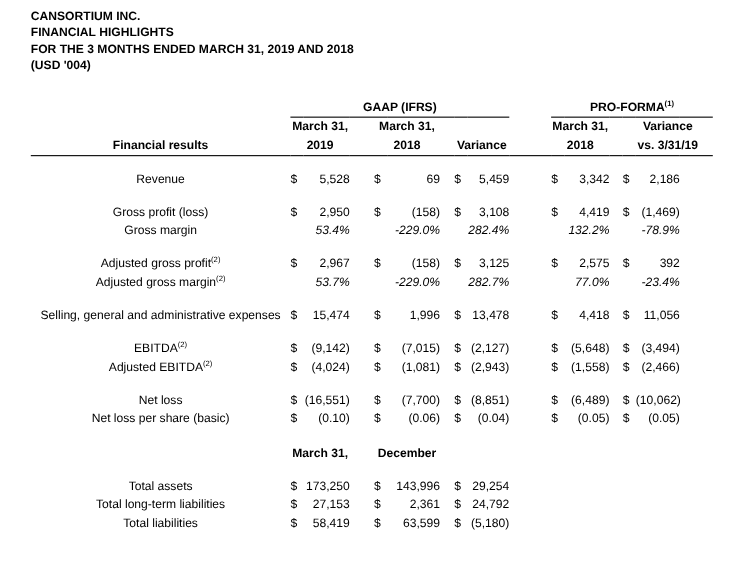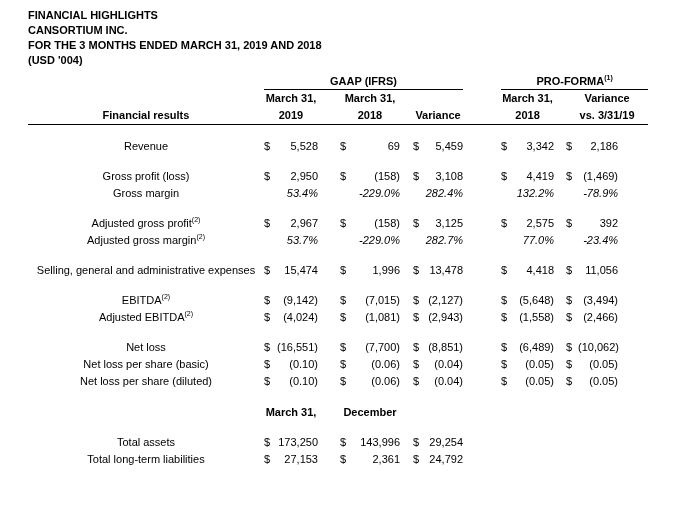--- a/index.html
+++ b/index.html
@@ -5,21 +5,21 @@
   html, body { margin: 0; padding: 0; background: #ffffff; }
   body {
     width: 677px; height: 517px;
     font-family: "Liberation Sans", sans-serif;
     font-size: 11px; color: #000;
     overflow: hidden;
   }
   .page { padding: 8px 0 0 28px; }
   .doc-header div { font-weight: bold; line-height: 15px; white-space: nowrap; }
   table { border-collapse: collapse; table-layout: fixed; width: 620px; }
-  #fin-table { margin-top: 5px; }
+  #fin-table { margin-top: 22px; }
   #bs-table  { margin-top: 14px; }
   td { padding: 0; line-height: 17px; white-space: nowrap; vertical-align: bottom; }
   td.lbl { text-align: center; }
   td.d   { text-align: left; }
   td.v   { text-align: right; }
   td.g, td.filler { font-size: 1px; }
   td.group {
     text-align: center; font-weight: bold;
     border-bottom: 1px solid #000;
     height: 16px; line-height: 16px;
@@ -31,22 +31,22 @@
   tr.spacer td { height: 13px; line-height: 13px; }
   tr.pct td.v { font-style: italic; }
   sup { font-size: 7px; vertical-align: super; line-height: 0; }
 </style>
 </head>
 <body>
 
 <div class="page">
 
   <div class="doc-header">
+    <div>CANSORTIUM INC.</div>
     <div>FINANCIAL HIGHLIGHTS</div>
-    <div>CANSORTIUM INC.</div>
     <div>FOR THE 3 MONTHS ENDED MARCH 31, 2019 AND 2018</div>
     <div>(USD '004)</div>
   </div>
 
   <table id="fin-table">
     <colgroup>
       <col style="width:236px">
         <col style="width:12px">
         <col style="width:42px">
         <col style="width:22px">
@@ -287,38 +287,20 @@
           <td class="d">$</td>
           <td class="v">(0.04)</td>
           <td class="g"></td>
           <td class="d">$</td>
           <td class="v">(0.05)</td>
           <td class="g"></td>
           <td class="d">$</td>
           <td class="v">(0.05)</td>
           <td class="g"></td>
         </tr>
-        <tr>
-          <td class="lbl"><span>Net loss per share (diluted)</span></td>
-          <td class="d">$</td>
-          <td class="v">(0.10)</td>
-          <td class="g"></td>
-          <td class="d">$</td>
-          <td class="v">(0.06)</td>
-          <td class="g"></td>
-          <td class="d">$</td>
-          <td class="v">(0.04)</td>
-          <td class="g"></td>
-          <td class="d">$</td>
-          <td class="v">(0.05)</td>
-          <td class="g"></td>
-          <td class="d">$</td>
-          <td class="v">(0.05)</td>
-          <td class="g"></td>
-        </tr>
       </tbody>
   </table>
 
   <table id="bs-table">
     <colgroup>
       <col style="width:236px">
         <col style="width:12px">
         <col style="width:42px">
         <col style="width:22px">
       <col style="width:12px">
@@ -360,16 +342,28 @@
           <td class="d">$</td>
           <td class="v">27,153</td>
           <td class="g"></td>
           <td class="d">$</td>
           <td class="v">2,361</td>
           <td class="g"></td>
           <td class="d">$</td>
           <td class="v">24,792</td>
           <td class="filler" colspan="1"></td>
         </tr>
+        <tr>
+          <td class="lbl"><span>Total liabilities</span></td>
+          <td class="d">$</td>
+          <td class="v">58,419</td>
+          <td class="g"></td>
+          <td class="d">$</td>
+          <td class="v">63,599</td>
+          <td class="g"></td>
+          <td class="d">$</td>
+          <td class="v">(5,180)</td>
+          <td class="filler" colspan="1"></td>
+        </tr>
       </tbody>
   </table>
 
 </div>
 
 </body></html>

